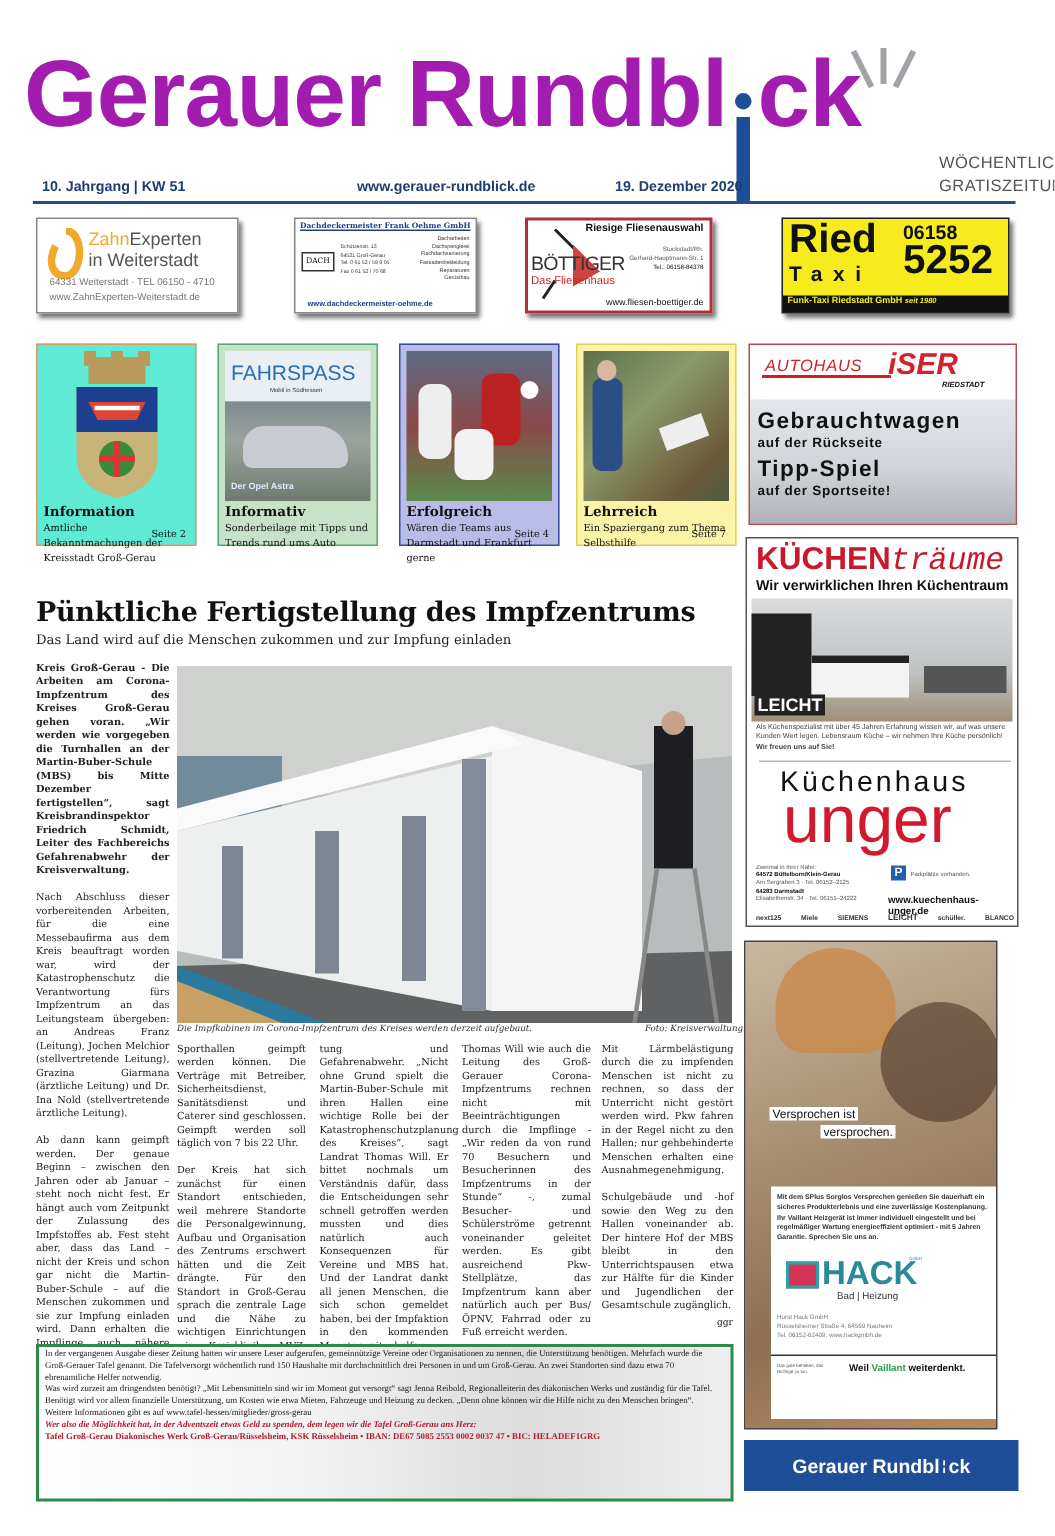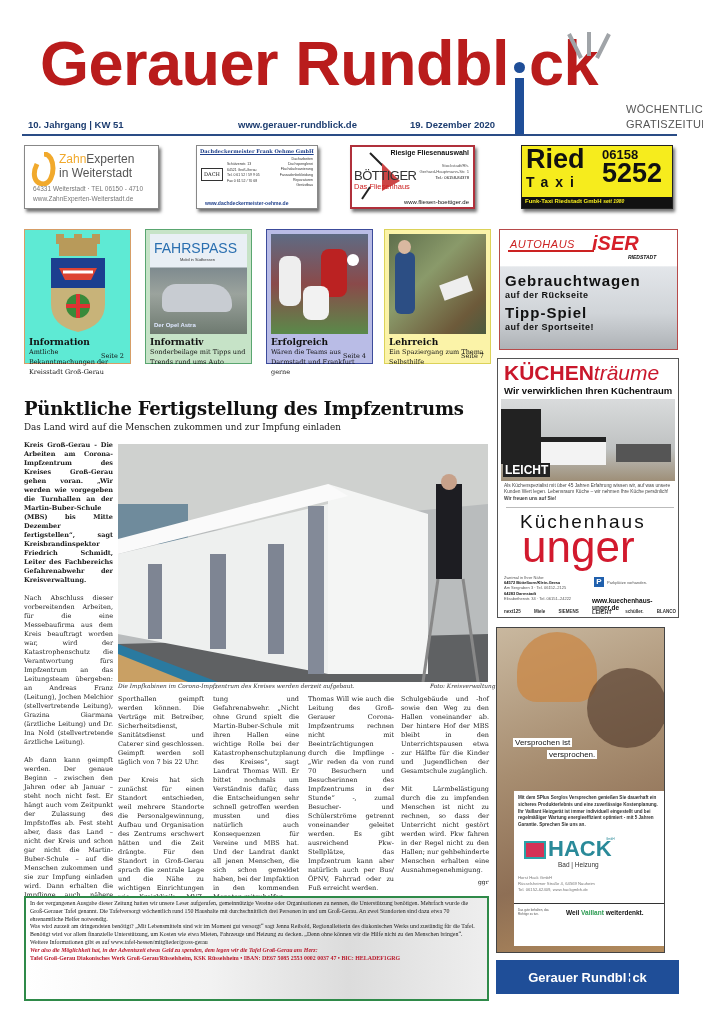--- a/index.html
+++ b/index.html
@@ -1,21 +1,21 @@
 <!DOCTYPE html>
 <html><head>
 <meta charset="utf-8">
 <style>
   *{box-sizing:border-box;margin:0;padding:0}
   html,body{width:703px;height:1024px;background:#fff;overflow:hidden}
   body{position:relative;font-family:"DejaVu Serif",serif;color:#111}
   .abs{position:absolute}
 
   
-  .masthead-title{left:40px;top:32px;font-family:"Liberation Sans",sans-serif;font-weight:700;font-size:63px;letter-spacing:-0.5px;color:#b91c1c;line-height:1;white-space:nowrap}
+  .masthead-title{left:16px;top:32px;font-family:"Liberation Sans",sans-serif;font-weight:700;font-size:63px;letter-spacing:-0.5px;color:#a21caf;line-height:1;white-space:nowrap}
   .masthead-title .ilet{display:inline-block;position:relative;width:20px}
   .masthead-title .ilet .dot{position:absolute;left:5px;top:30px;width:11px;height:11px;border-radius:50%;background:#1f4e98}
   .masthead-title .ilet .stem{position:absolute;left:6px;top:46px;width:9px;height:58px;background:#1f4e98}
   .rays{left:559px;top:32px;width:60px;height:30px}
   .tagline{left:626px;top:102px;font-family:"Liberation Sans",sans-serif;font-size:11px;color:#555;line-height:15px;letter-spacing:0.3px}
   .meta{top:119px;font-family:"Liberation Sans",sans-serif;font-size:9.5px;font-weight:700;color:#1d3d70}
   .rule{left:22px;top:134px;width:655px;height:2px;background:#2a4c86}
 
   
   .topad{top:145px;height:64px;background:#fff;box-shadow:2px 3px 3px rgba(0,0,0,.55);border:1px solid #888;overflow:hidden}
@@ -230,22 +230,22 @@
   <p>Der Kreis hat sich zunächst für einen Standort entschieden, weil mehrere Standorte die Personalgewinnung, Aufbau und Organisation des Zentrums erschwert hätten und die Zeit drängte. Für den Standort in Groß-Gerau sprach die zentrale Lage und die Nähe zu wichtigen Einrichtungen wie Kreisklinik, MVZ, Kreisverwal-</p>
 </div>
 <div class="abs col col3">
   <p>tung und Gefahrenabwehr. „Nicht ohne Grund spielt die Martin-Buber-Schule mit ihren Hallen eine wichtige Rolle bei der Katastrophenschutzplanung des Kreises“, sagt Landrat Thomas Will. Er bittet nochmals um Verständnis dafür, dass die Entscheidungen sehr schnell getroffen werden mussten und dies natürlich auch Konsequenzen für Vereine und MBS hat. Und der Landrat dankt all jenen Menschen, die sich schon gemeldet haben, bei der Impfaktion in den kommenden Monaten mitzuhelfen.</p>
 </div>
 <div class="abs col col4">
   <p>Thomas Will wie auch die Leitung des Groß-Gerauer Corona-Impfzentrums rechnen nicht mit Beeinträchtigungen durch die Impflinge - „Wir reden da von rund 70 Besuchern und Besucherinnen des Impfzentrums in der Stunde“ -, zumal Besucher- und Schülerströme getrennt voneinander geleitet werden. Es gibt ausreichend Pkw-Stellplätze, das Impfzentrum kann aber natürlich auch per Bus/ÖPNV, Fahrrad oder zu Fuß erreicht werden.</p>
   <p>Bauzäune (mit Fluchttüren und Sichtschutz) trennen</p>
 </div>
 <div class="abs col col5">
+  <p>Mit Lärmbelästigung durch die zu impfenden Menschen ist nicht zu rechnen, so dass der Unterricht nicht gestört werden wird. Pkw fahren in der Regel nicht zu den Hallen; nur gehbehinderte Menschen erhalten eine Ausnahmegenehmigung.</p>
   <p>Schulgebäude und -hof sowie den Weg zu den Hallen voneinander ab. Der hintere Hof der MBS bleibt in den Unterrichtspausen etwa zur Hälfte für die Kinder und Jugendlichen der Gesamtschule zugänglich.</p>
-  <p>Mit Lärmbelästigung durch die zu impfenden Menschen ist nicht zu rechnen, so dass der Unterricht nicht gestört werden wird. Pkw fahren in der Regel nicht zu den Hallen; nur gehbehinderte Menschen erhalten eine Ausnahmegenehmigung.</p>
 </div>
 <div class="abs author">ggr</div>
 
 <div class="abs tafel">
   <div class="tb">In der vergangenen Ausgabe dieser Zeitung hatten wir unsere Leser aufgerufen, gemeinnützige Vereine oder Organisationen zu nennen, die Unterstützung benötigen. Mehrfach wurde die Groß-Gerauer Tafel genannt. Die Tafelversorgt wöchentlich rund 150 Haushalte mit durchschnittlich drei Personen in und um Groß-Gerau. An zwei Standorten sind dazu etwa 70 ehrenamtliche Helfer notwendig.</div>
   <div class="tb">Was wird zurzeit am dringendsten benötigt? „Mit Lebensmitteln sind wir im Moment gut versorgt“ sagt Jenna Reibold, Regionalleiterin des diakonischen Werks und zuständig für die Tafel. Benötigt wird vor allem finanzielle Unterstützung, um Kosten wie etwa Mieten, Fahrzeuge und Heizung zu decken. „Denn ohne können wir die Hilfe nicht zu den Menschen bringen“.</div>
   <div class="tb">Weitere Informationen gibt es auf www.tafel-hessen/mitglieder/gross-gerau</div>
   <div class="tb red-i">Wer also die Möglichkeit hat, in der Adventszeit etwas Geld zu spenden, dem legen wir die Tafel Groß-Gerau ans Herz:</div>
   <div class="tb red-b">Tafel Groß-Gerau Diakonisches Werk Groß-Gerau/Rüsselsheim, KSK Rüsselsheim • IBAN: DE67 5085 2553 0002 0037 47 • BIC: HELADEF1GRG</div>
 </div>
@@ -255,21 +255,21 @@
   <div class="abs sans" style="left:92px;top:2px;font-size:20px;font-style:italic;font-weight:700;color:#d6202a">iSER</div>
   <div class="abs sans" style="left:128px;top:24px;font-size:5px;font-weight:700;font-style:italic">RIEDSTADT</div>
   <div class="abs" style="left:8px;top:20px;width:86px;height:1.5px;background:#c22"></div>
   <div class="abs sans" style="left:5px;top:42px;font-size:15px;font-weight:700;letter-spacing:1px">Gebrauchtwagen</div>
   <div class="abs sans" style="left:5px;top:60px;font-size:9px;font-weight:700;letter-spacing:0.5px">auf der Rückseite</div>
   <div class="abs sans" style="left:5px;top:74px;font-size:15px;font-weight:700;letter-spacing:1px">Tipp-Spiel</div>
   <div class="abs sans" style="left:5px;top:92px;font-size:9px;font-weight:700;letter-spacing:0.5px">auf der Sportseite!</div>
 </div>
 
 <div class="abs kueche">
-  <div class="abs sans" style="left:6px;top:2px;font-size:21px;font-weight:700;color:#c9172b;white-space:nowrap"><span>KÜCHEN</span><span style="font-family:Liberation Sans, sans-serif;font-style:italic;font-weight:400">träume</span></div>
+  <div class="abs sans" style="left:6px;top:2px;font-size:21px;font-weight:700;color:#c9172b;white-space:nowrap"><span>KÜCHEN</span><span style="font-family:Liberation Mono, monospace;font-style:italic;font-weight:400">träume</span></div>
   <div class="abs sans" style="left:6px;top:26px;font-size:9.5px;font-weight:700">Wir verwirklichen Ihren Küchentraum</div>
   <div class="abs" style="left:3px;top:40px;width:174px;height:82px;background:linear-gradient(180deg,#d9dbdc 0%,#bfc2c2 60%,#9e8f78 100%)">
     <div class="abs" style="left:0;top:10px;width:40px;height:55px;background:#222"></div>
     <div class="abs" style="left:40px;top:38px;width:65px;height:28px;background:#f3f3f3;border-top:5px solid #222"></div>
     <div class="abs" style="left:115px;top:45px;width:55px;height:18px;background:#555"></div>
     <div class="abs sans" style="left:2px;top:64px;font-size:12px;font-weight:700;color:#fff;background:#222;padding:0 2px">LEICHT</div>
   </div>
   <div class="abs sans" style="left:6px;top:124px;width:170px;font-size:4.8px;line-height:6.4px;color:#444"><span>Als Küchenspezialist mit über 45 Jahren Erfahrung wissen wir, auf was unsere Kunden Wert legen. Lebensraum Küche – wir nehmen Ihre Küche persönlich!</span> <b>Wir freuen uns auf Sie!</b></div>
   <div class="abs" style="left:8px;top:148px;width:168px;height:1px;background:#bbb"></div>
   <div class="abs sans" style="left:22px;top:152px;font-size:19px;letter-spacing:2px">Küchenhaus</div>

